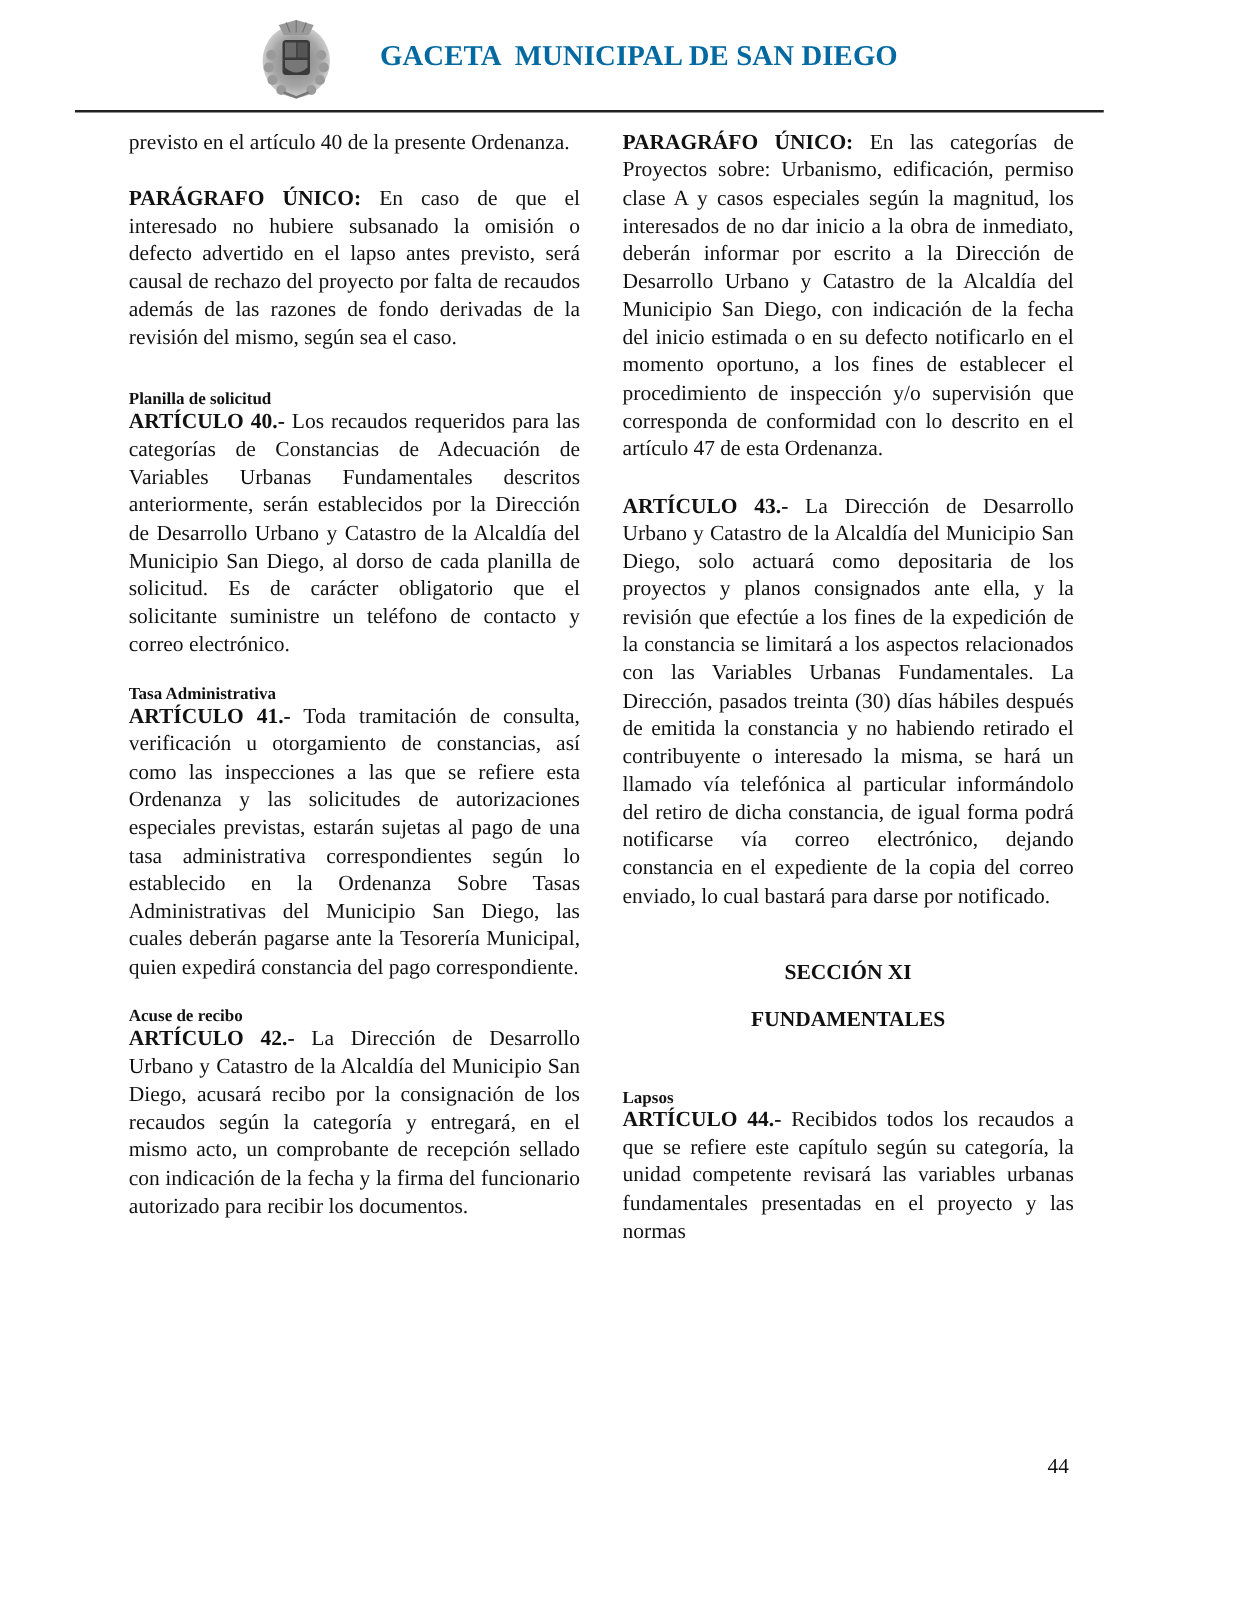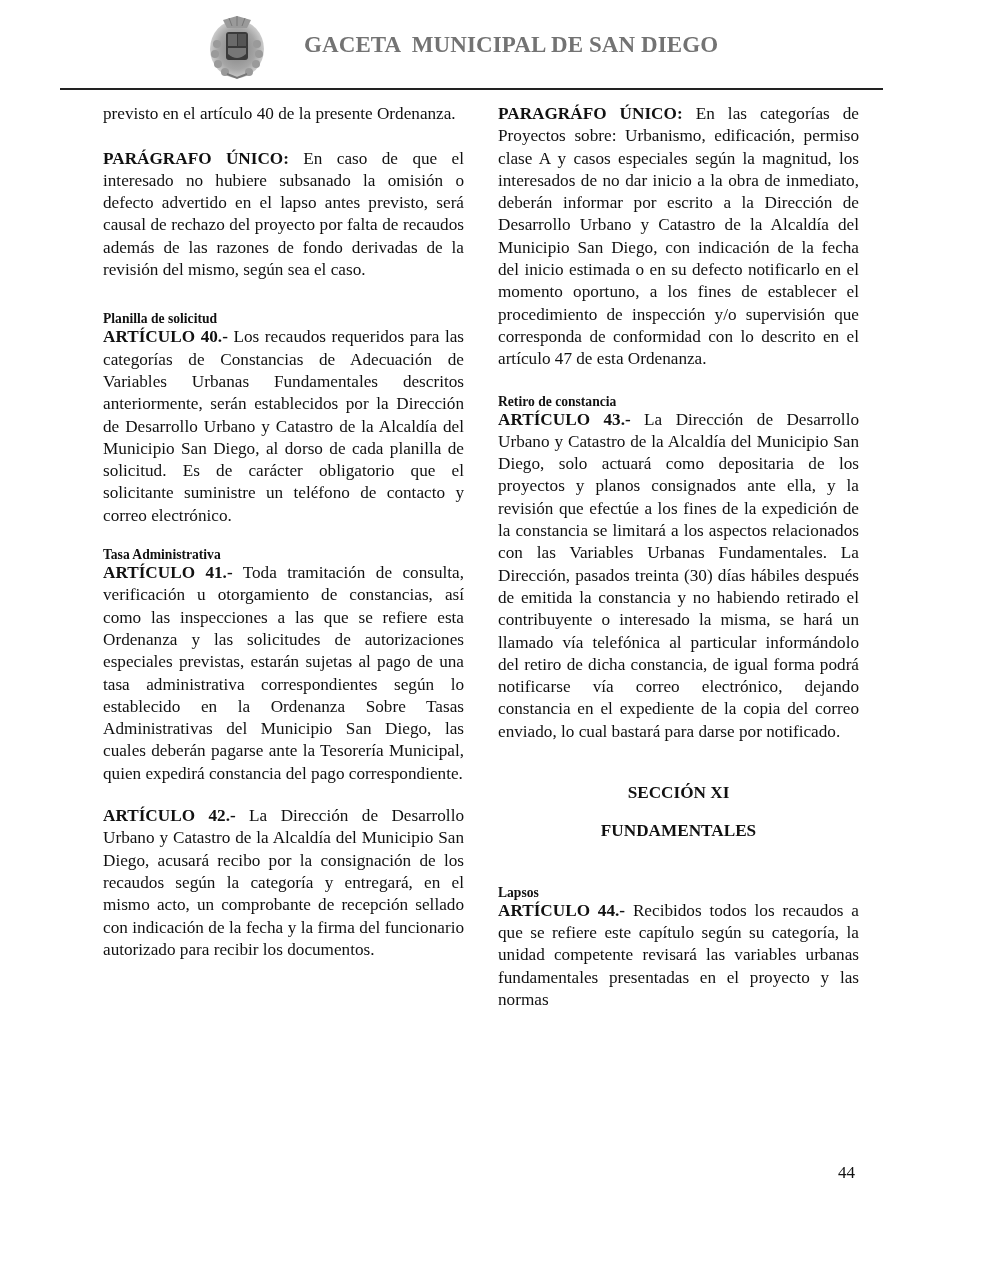--- a/index.html
+++ b/index.html
@@ -1,21 +1,21 @@
 <!DOCTYPE html>
 <html><head>
 <meta charset="utf-8">
 <style>
   html, body { margin:0; padding:0; background:#ffffff; }
   body { width:990px; height:1280px; position:relative; overflow:hidden;
          font-family:"Liberation Serif", "DejaVu Serif", serif; color:#111; }
   .header { position:absolute; left:0; top:0; width:990px; height:95px; }
   .logo { position:absolute; left:209px; top:14px; width:56px; height:66px; }
   .title { position:absolute; left:304px; top:32px; font-size:23px; font-weight:bold;
-           letter-spacing:0.1px; white-space:pre; color:#737373; }
+           letter-spacing:0.1px; white-space:pre; color:#0369a1; }
   .rule { position:absolute; left:60px; top:88px; width:823px; height:2px; background:#222; }
   .col { position:absolute; top:103px; width:361px; font-size:17.2px; line-height:22.3px; }
   .col-left { left:103px; }
   .col-right { left:498px; }
   .p { text-align:justify; margin:0; }
   .p.last-justify { text-align-last:justify; }
   .gap { height:22.3px; }
   .b { font-weight:bold; }
   .side { text-align:left; font-weight:bold; font-size:13.6px; line-height:15px; margin:0; }
   .section { text-align:center; font-weight:bold; font-size:17.2px; line-height:22.3px; margin:16px; }
@@ -69,28 +69,28 @@
   <div class="gap" style="height:30px"></div>
 
   <p class="side">Planilla de solicitud</p>
   <p class="p"><span class="b">ARTÍCULO 40.-</span><span> Los recaudos requeridos para las categorías de Constancias de Adecuación de Variables Urbanas Fundamentales descritos anteriormente, serán establecidos por la Dirección de Desarrollo Urbano y Catastro de la Alcaldía del Municipio San Diego, al dorso de cada planilla de solicitud.  Es de carácter obligatorio que el solicitante suministre un teléfono de contacto y correo electrónico.</span></p>
   <div class="gap" style="height:20px"></div>
 
   <p class="side">Tasa Administrativa</p>
   <p class="p"><span class="b">ARTÍCULO 41.-</span><span> Toda tramitación de consulta, verificación u otorgamiento de constancias, así como las inspecciones a las que se refiere esta Ordenanza y las solicitudes de autorizaciones especiales previstas, estarán sujetas al pago de una tasa administrativa correspondientes según lo establecido en la Ordenanza Sobre Tasas Administrativas del Municipio San Diego, las cuales deberán pagarse ante la Tesorería Municipal, quien expedirá constancia del pago correspondiente.</span></p>
   <div class="gap" style="height:20px"></div>
 
+  <p class="side">Acuse de recibo</p>
   <p class="p"><span class="b">ARTÍCULO 42.-</span><span> La Dirección de Desarrollo Urbano y Catastro de la Alcaldía del Municipio San Diego, acusará recibo por la consignación de los recaudos según la categoría y entregará, en el mismo acto, un comprobante de recepción sellado con indicación de la fecha y la firma del funcionario autorizado para recibir los documentos.</span></p>
 </div>
 
 <div class="col col-right">
   <p class="p"><span class="b">PARAGRÁFO ÚNICO:</span><span> En las categorías de Proyectos sobre: Urbanismo, edificación, permiso clase A y casos especiales según la magnitud, los interesados  de no dar inicio a la obra de inmediato, deberán informar por escrito a la Dirección de Desarrollo Urbano y Catastro de la Alcaldía del Municipio San Diego, con indicación de la fecha del inicio estimada o en su defecto notificarlo en el momento oportuno, a los fines de establecer el procedimiento de inspección y/o supervisión que corresponda de conformidad con lo descrito en el artículo 47 de esta Ordenanza.</span></p>
   <div class="gap" style="height:23px"></div>
 
-  <p class="side">Retiro de constancia</p>
   <p class="p"><span class="b">ARTÍCULO 43.-</span><span> La Dirección de Desarrollo Urbano y Catastro de la Alcaldía del Municipio San Diego, solo actuará como depositaria de los proyectos y planos consignados ante ella, y la revisión que efectúe a los fines de la expedición de la constancia se limitará a los aspectos relacionados con las Variables Urbanas Fundamentales. La Dirección, pasados treinta (30) días hábiles después de emitida la constancia y no habiendo retirado el contribuyente o interesado la misma, se hará un llamado vía telefónica al particular informándolo del retiro de dicha constancia, de igual forma podrá notificarse vía correo electrónico, dejando constancia en el expediente de la copia del correo enviado, lo cual bastará para darse por notificado.</span></p>
   <div class="gap" style="height:23px"></div>
 
   <div>
     <p class="section">SECCIÓN XI</p>
     <p class="section">FUNDAMENTALES</p>
   </div>
   <div class="gap" style="height:26px"></div>
 
   <p class="side">Lapsos</p>

